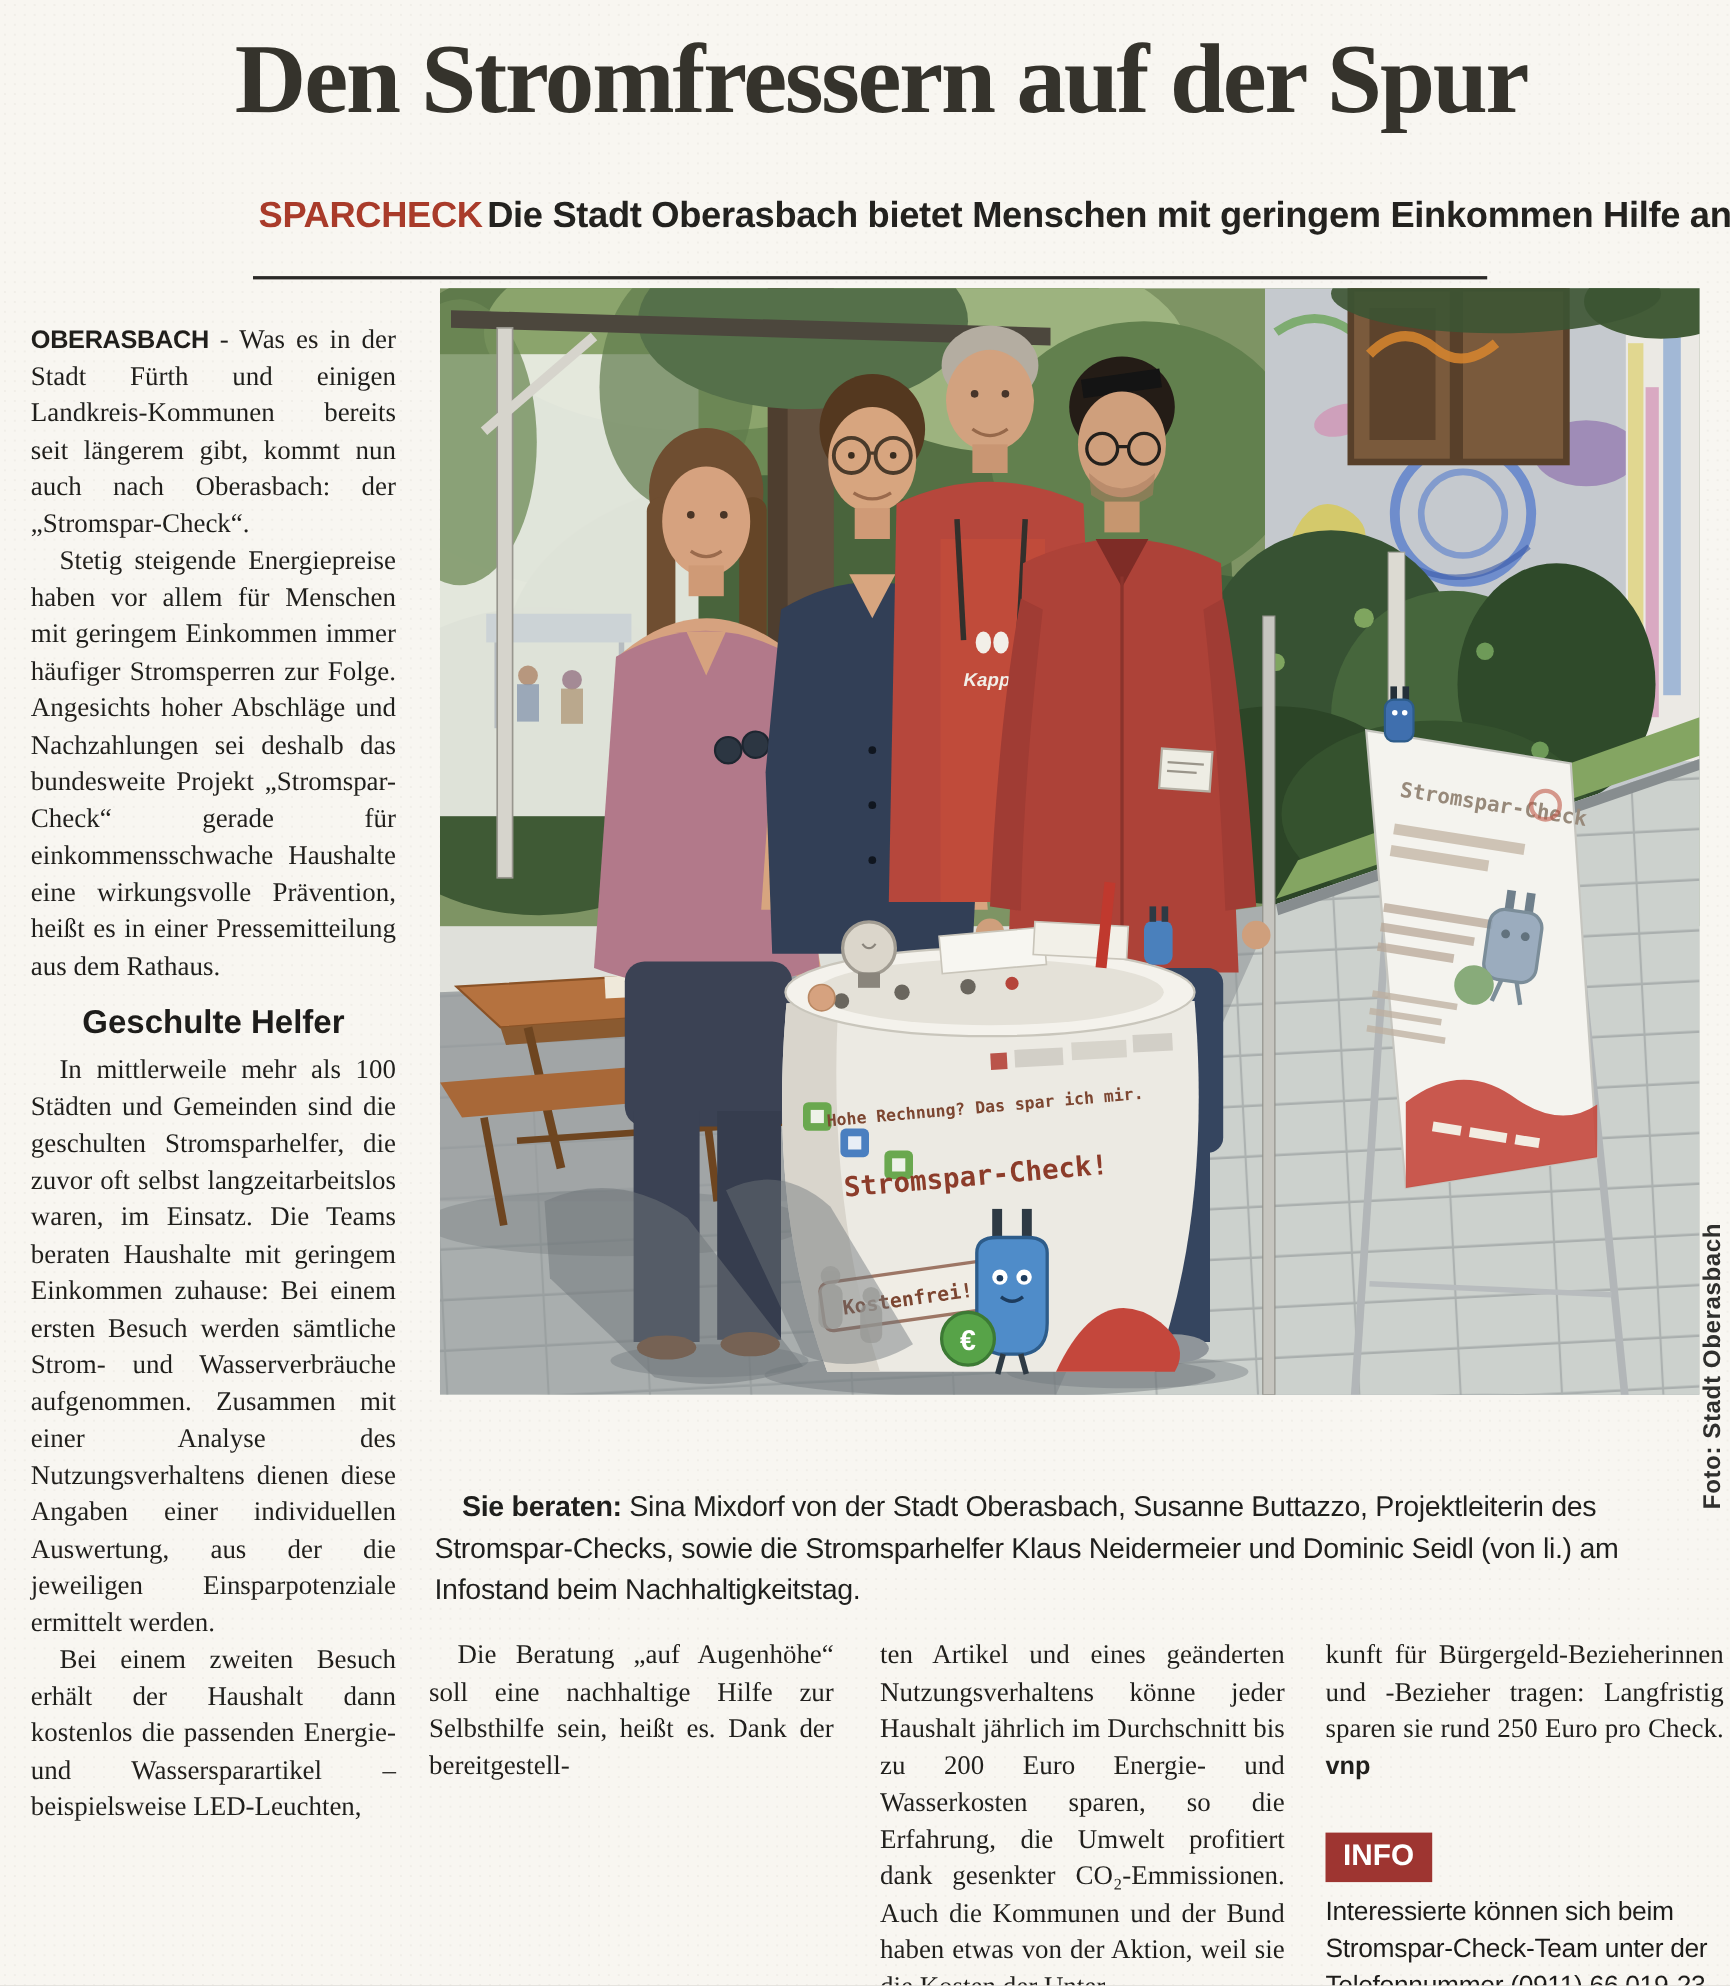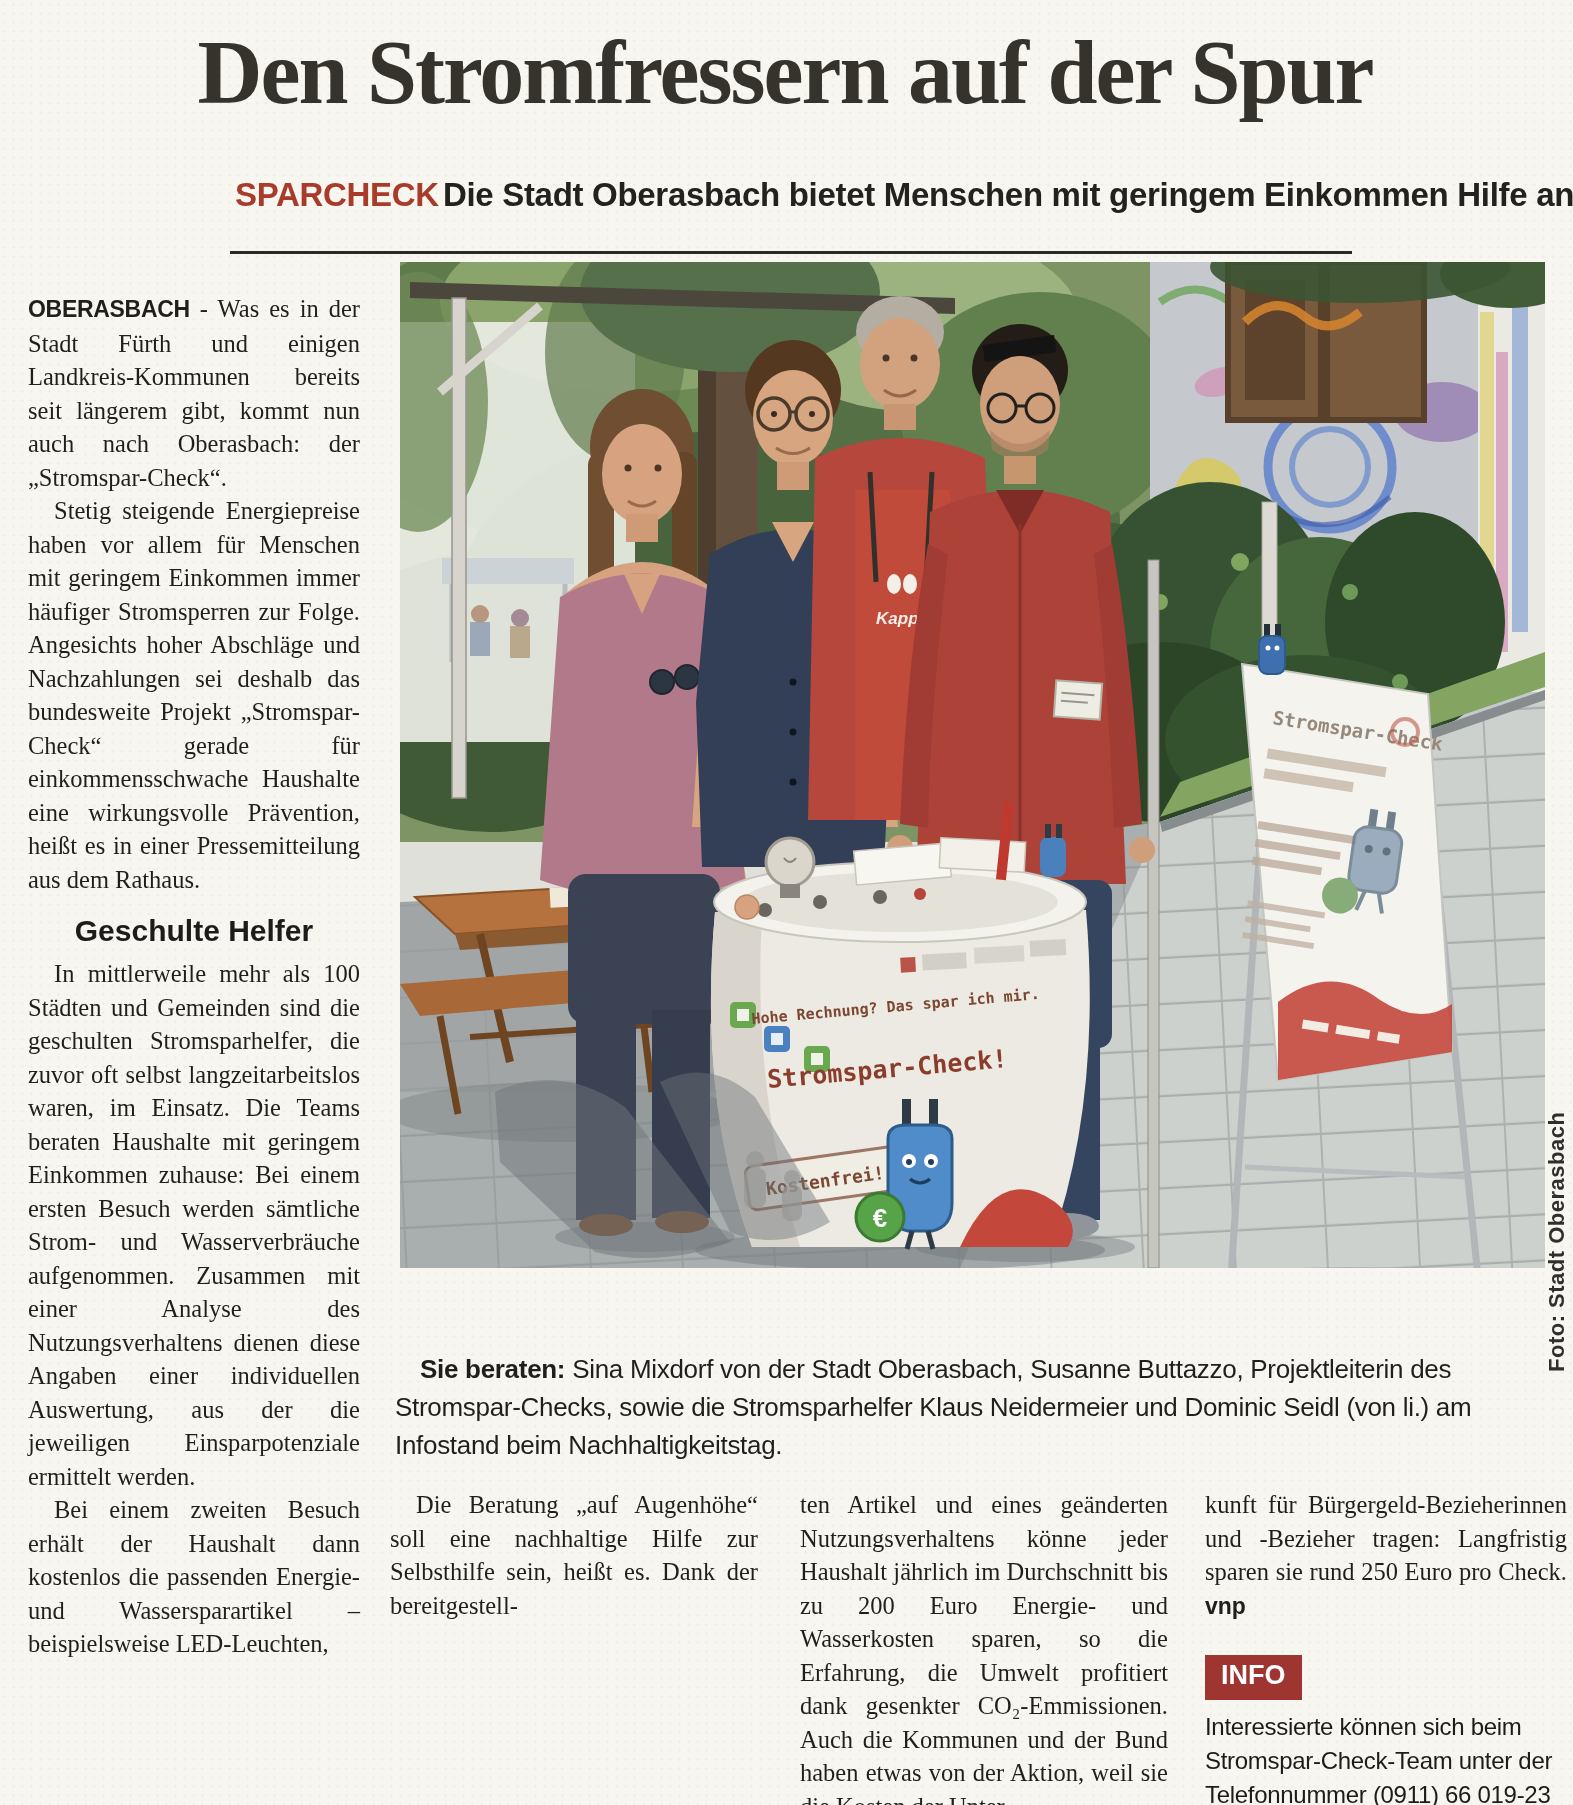--- a/index.html
+++ b/index.html
@@ -4,21 +4,21 @@
 <style>
   html,body{margin:0;padding:0;background:#d8d6d0;}
   .page{
     position:relative;width:1573px;height:1805px;margin:0 auto;overflow:hidden;
     background-color:#f8f6f1;
     background-image:radial-gradient(rgba(110,100,80,0.055) 1.2px, transparent 1.4px);
     background-size:9px 9px;
     font-family:"Liberation Serif", serif;color:#21201d;
   }
   .headline{
-    position:absolute;left:70px;top:26px;width:1430px;text-align:center;
+    position:absolute;left:86px;top:26px;width:1430px;text-align:center;
     font-family:"Liberation Serif", serif;font-weight:bold;
     font-size:90px;line-height:1.05;letter-spacing:-2px;color:#35332c;
   }
   .kicker{position:absolute;left:235px;top:176px;width:1300px;
     font-family:"Liberation Sans", sans-serif;font-weight:bold;font-size:33px;letter-spacing:-0.3px;white-space:nowrap;}
   .kicker-tag{color:#a93b2a;margin-right:4px;}
   .kicker-text{color:#23221f;}
   .rule{position:absolute;left:230px;top:251px;width:1122px;height:3px;background:#2b2a27;}
   .col{position:absolute;font-size:24.5px;line-height:33.5px;text-align:justify;color:#201f1c;}
   .col p{margin:0;}
@@ -26,21 +26,21 @@
   .lead-tag{font-family:"Liberation Sans", sans-serif;font-weight:bold;font-size:23px;letter-spacing:-0.3px;}
   .subhead{font-family:"Liberation Sans", sans-serif;font-weight:bold;font-size:30px;line-height:1.1;
     margin:18px 0 10px;color:#1d1c1a;text-align:center;}
   .col1{left:28px;top:292px;width:332px;}
   .col2{left:390px;top:1488px;width:368px;}
   .col3{left:800px;top:1488px;width:368px;}
   .col4{left:1205px;top:1488px;width:362px;}
   .byline{font-family:"Liberation Sans", sans-serif;font-weight:bold;font-size:23px;}
   .info-label{display:inline-block;background:#9e3531;color:#ffffff;
     font-family:"Liberation Sans", sans-serif;font-weight:bold;font-size:27px;
-    padding:4px 16px 7px;margin:32px 0 10px;}
+    padding:4px 16px 7px;margin:44px 0 10px;}
   .info-text{font-family:"Liberation Sans", sans-serif;font-size:24px;line-height:34px;
     letter-spacing:-0.3px;text-align:left;color:#1d1c1a;}
   .photo{position:absolute;left:400px;top:262px;width:1145px;height:1006px;background:#dfe0da;}
   .photo svg{display:block;width:100%;height:100%;}
   .caption{position:absolute;left:395px;top:1350px;width:1150px;
     font-family:"Liberation Sans", sans-serif;font-size:26px;line-height:38px;
     letter-spacing:-0.3px;color:#1f1f1d;}
   .caption .cap-lead{font-weight:bold;margin-left:25px;}
   .credit{
     position:absolute;left:1544px;top:1072px;height:300px;width:26px;

